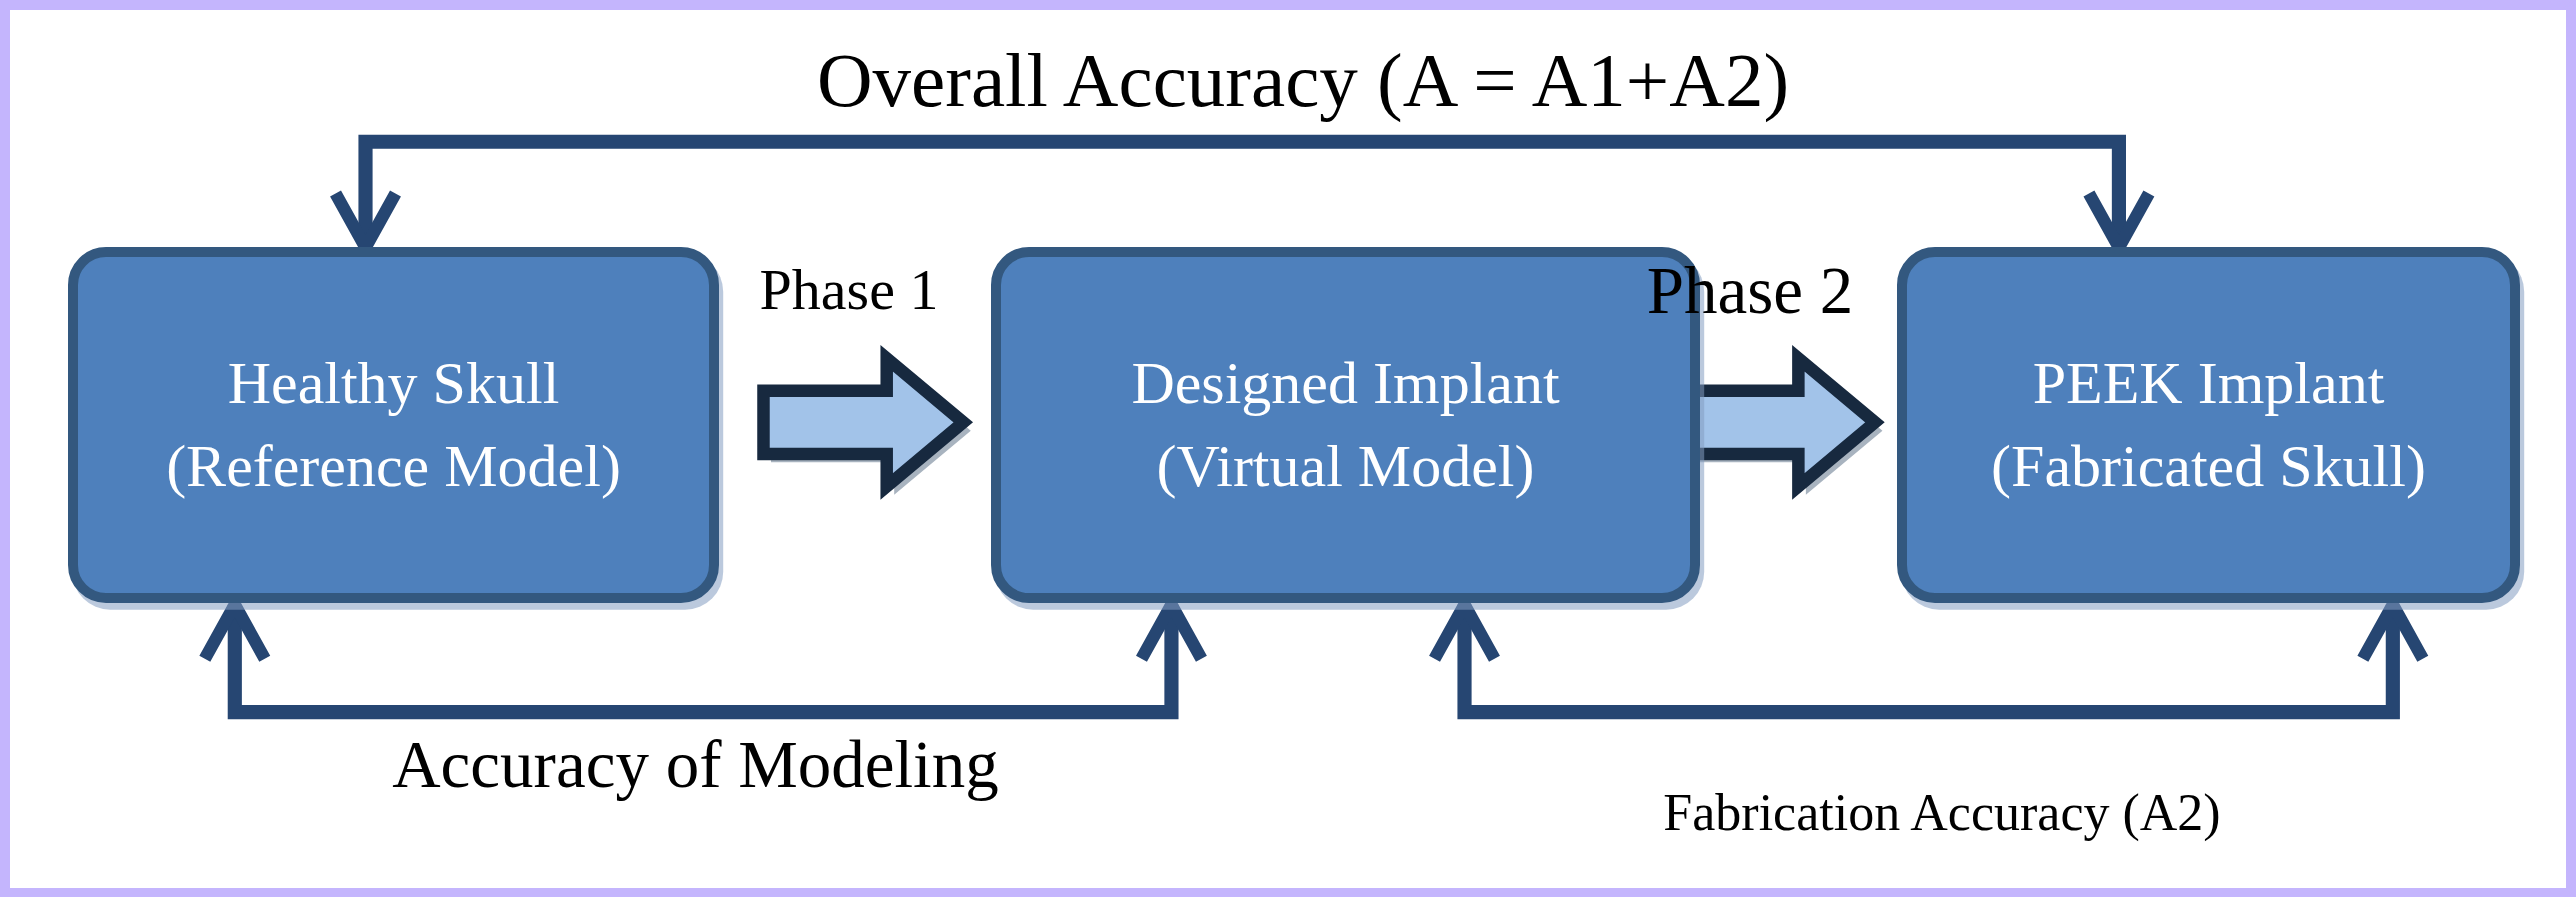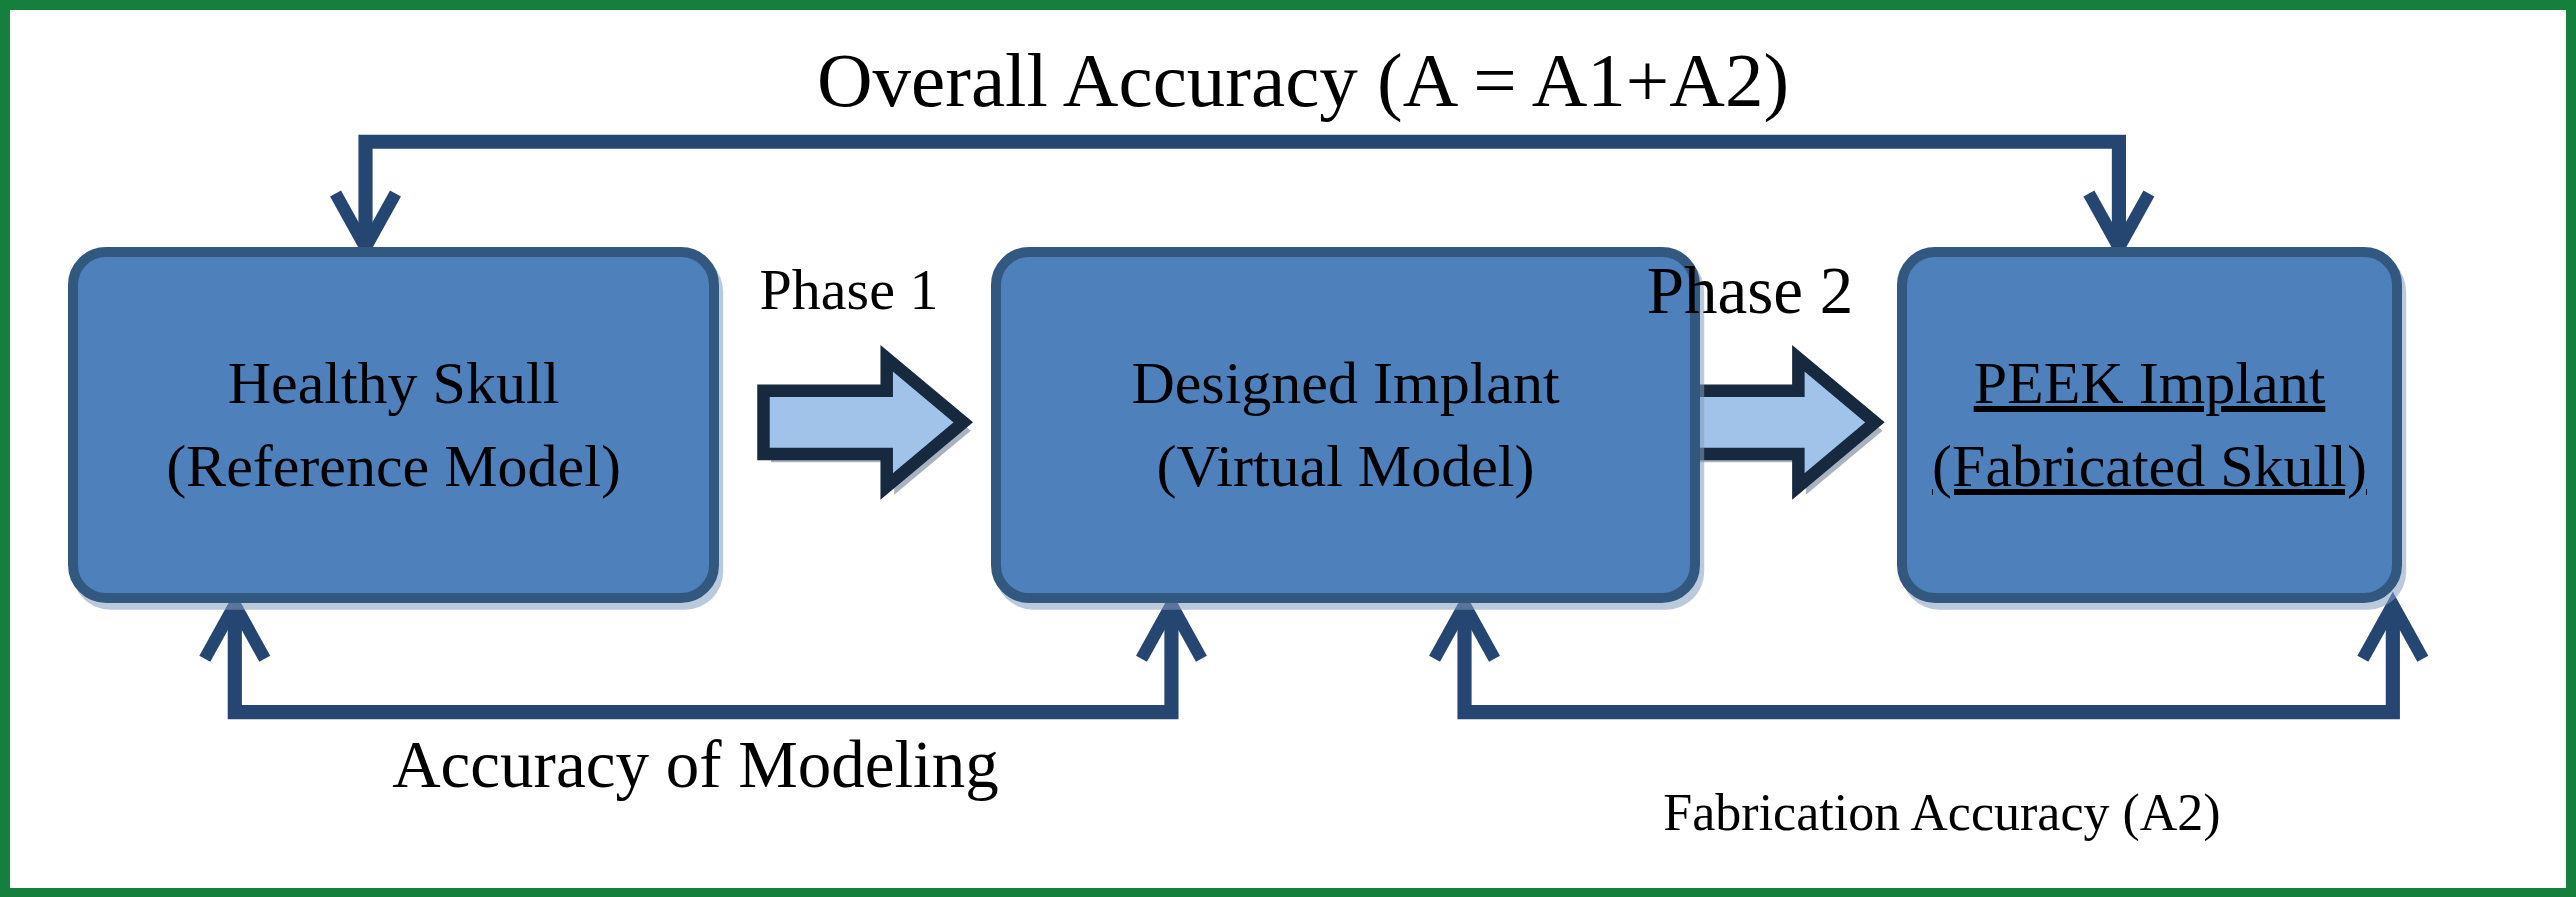--- a/index.html
+++ b/index.html
@@ -1,47 +1,47 @@
 <!DOCTYPE html>
 <html style="font-size:13.3px"><head>
 <meta charset="utf-8">
 <style>
   html,body{margin:0;padding:0;background:#ffffff;}
   #canvas{
     position:relative;
     width:2576px;height:898px;
     box-sizing:border-box;
-    border:10px solid #15803d;
+    border:10px solid #c4b5fd;
     background:#ffffff;
     font-family:"Liberation Serif","DejaVu Serif",serif;
     overflow:hidden;
   }
   #connector-layer{position:absolute;left:0;top:0;width:2576px;height:898px;z-index:1;}
   .node{
     position:absolute;
     top:237px;height:356px;
     box-sizing:border-box;
     background:#4E80BC;
     border:10.8px solid #33587F;
     border-radius:38px;
     box-shadow:4.2px 6.7px 0 rgba(131,156,193,0.55);
     display:flex;flex-direction:column;align-items:center;justify-content:center;
     z-index:2;
     text-align:center;
   }
   .node .bline{
     display:block;
-    color:#000000;
+    color:#ffffff;
     font-size:60px;
     line-height:83px;
     white-space:nowrap;
   }
   #node-healthy-skull{left:58px;width:651px;}
   #node-designed-implant{left:981px;width:709px;}
-  #node-peek-implant{left:1887px;width:505px;text-decoration:underline;}
+  #node-peek-implant{left:1887px;width:623px;}
   .lbl{
     position:absolute;
     color:#000000;
     text-align:center;
     z-index:3;
     white-space:nowrap;
   }
   #diagram-title{left:0;right:0;top:30px;font-size:77px;line-height:80px;transform:translateX(15px);}
   #phase1-label{left:631px;top:245px;width:416px;font-size:58px;line-height:70px;}
   #phase2-label{left:1532px;top:245px;width:416px;font-size:67px;line-height:70px;}

